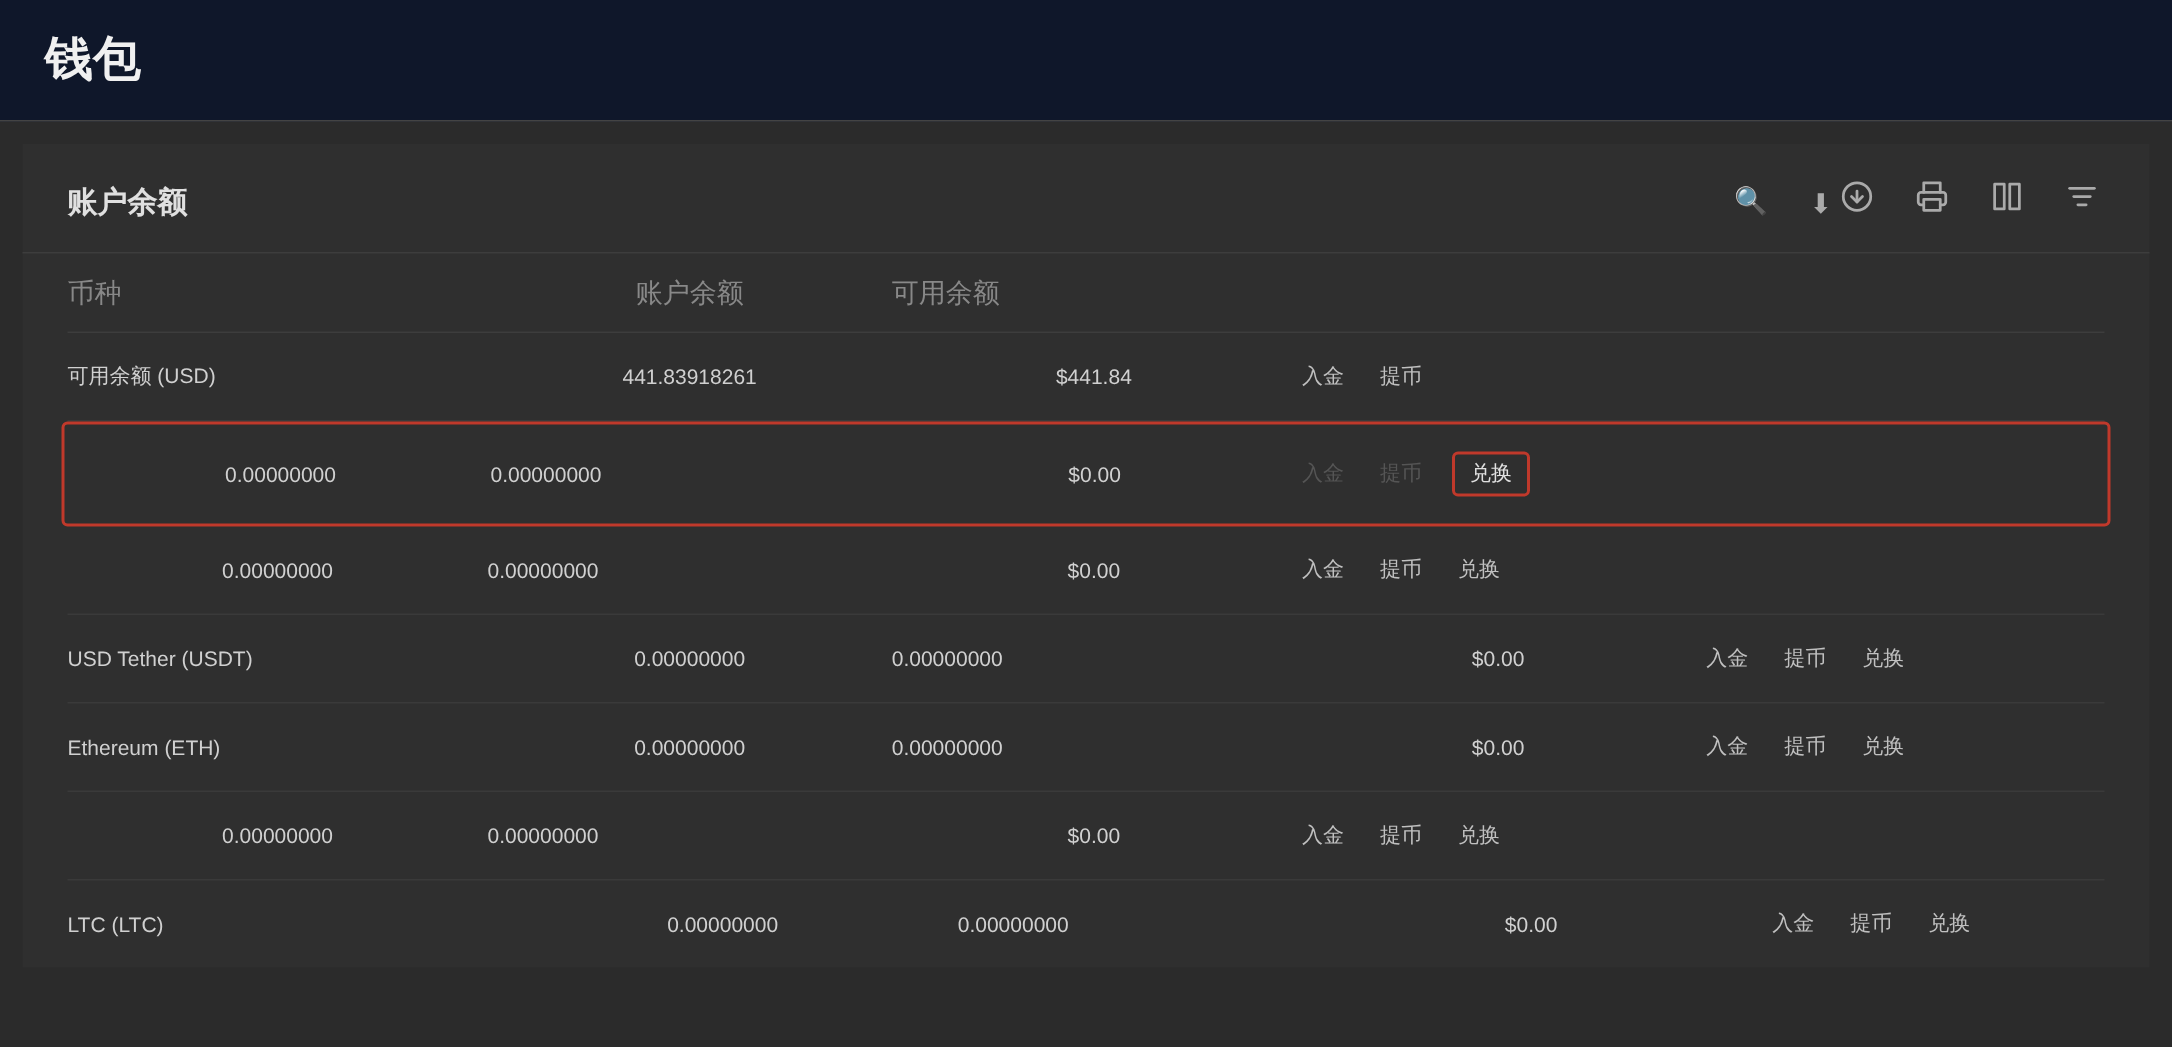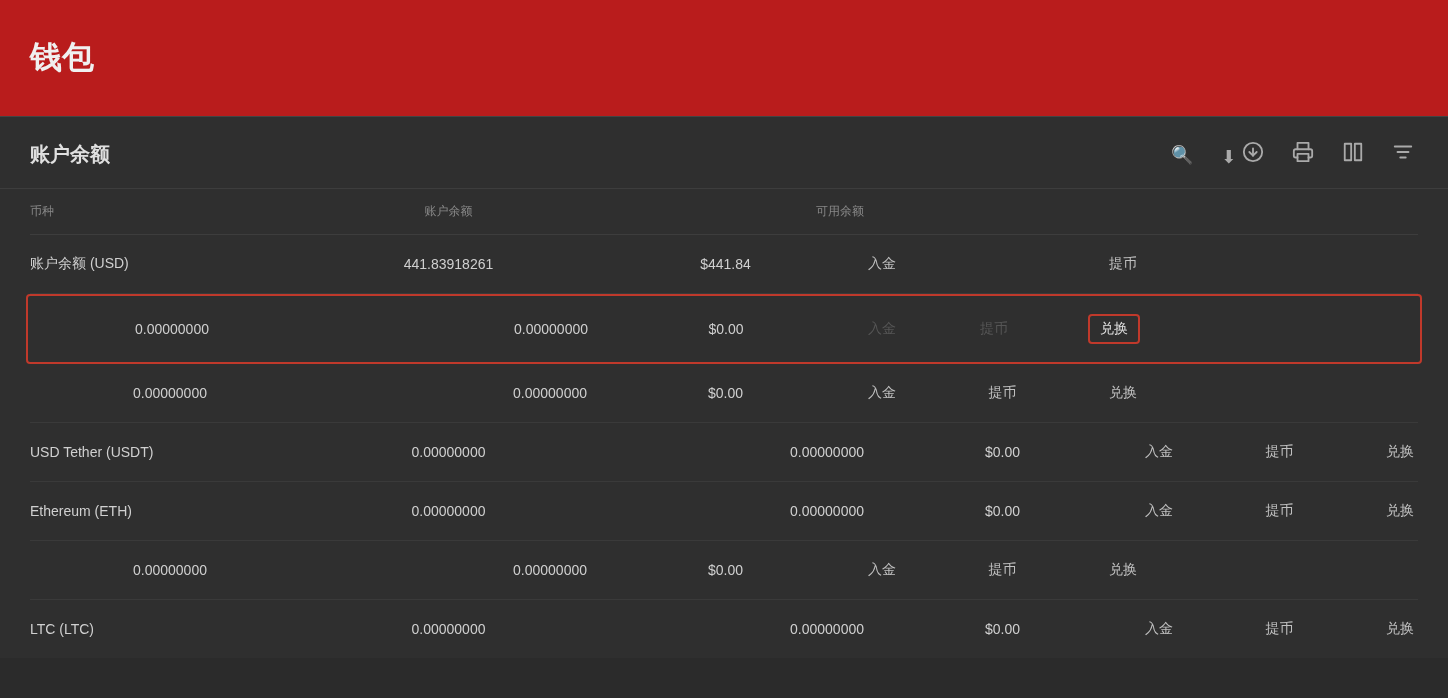--- a/index.html
+++ b/index.html
@@ -5,34 +5,34 @@
     * { box-sizing: border-box; margin: 0; padding: 0; }
     body {
       background-color: #2b2b2b;
       color: #e0e0e0;
       font-family: "PingFang SC", "Microsoft YaHei", sans-serif;
       width: 1448px;
       min-height: 698px;
     }
 
     .page-header {
-      background-color: #b91c1c;
-      padding: 36px 30px;
+      background-color: #0f172a;
+      padding: 18px 30px;
       border-bottom: 1px solid #444;
     }
 
     .page-title {
       font-size: 32px;
       font-weight: bold;
       color: #f0f0f0;
     }
 
     .main-content {
       background-color: #2f2f2f;
-      margin: 0;
+      margin: 15px;
       padding: 0;
     }
 
     .section-header {
       display: flex;
       align-items: center;
       justify-content: space-between;
       padding: 20px 30px 16px 30px;
       border-bottom: 1px solid #3d3d3d;
     }
@@ -59,54 +59,55 @@
     .table-container {
       padding: 0 30px;
     }
 
     .table-header-row {
       display: grid;
       grid-template-columns: 280px 1fr 1fr 1fr 1fr;
       padding: 14px 0;
       border-bottom: 1px solid #3d3d3d;
       color: #888888;
-      font-size: 12px;
+      font-size: 18px;
     }
 
     .table-row {
       display: grid;
       grid-template-columns: 280px 1fr 1fr 1fr 1fr;
       padding: 18px 0;
       border-bottom: 1px solid #3a3a3a;
       align-items: center;
       font-size: 14px;
       color: #d0d0d0;
     }
 
     .table-row:last-child {
       border-bottom: none;
+      gap: 44px;
     }
 
     .table-row.highlighted {
       border: 2px solid #c0392b;
       border-radius: 4px;
       margin: 0 -4px;
       padding-left: 4px;
       padding-right: 4px;
     }
 
     .col-currency { }
     .col-balance { text-align: center; }
-    .col-available { text-align: right; }
+    .col-available { text-align: left; }
     .col-usd { text-align: center; }
     .col-actions {
       display: flex;
       gap: 16px;
       align-items: center;
-      justify-content: space-between;
+      justify-content: flex-start;
     }
 
     .action-btn {
       color: #c0c0c0;
       font-size: 14px;
       cursor: pointer;
       background: none;
       border: none;
       padding: 2px 4px;
     }
@@ -179,21 +180,21 @@
 
     <div class="table-header-row">
       <span class="col-currency">币种</span>
       <span class="col-balance">账户余额</span>
       <span class="col-available">可用余额</span>
       <span class="col-actions"></span>
     </div>
 
     <div id="table-body">
         <div class="table-row">
-          <span class="col-currency">账户余额 (USD)</span>
+          <span class="col-currency">可用余额 (USD)</span>
           <span class="col-balance">441.83918261</span>
           <span class="col-usd">$441.84</span>
           <span class="col-actions">
             <button class="action-btn">入金</button>
             <button class="action-btn">提币</button>
           </span>
         </div>
         <div class="table-row highlighted">
           <span class="col-balance">0.00000000</span>
           <span class="col-available">0.00000000</span>

